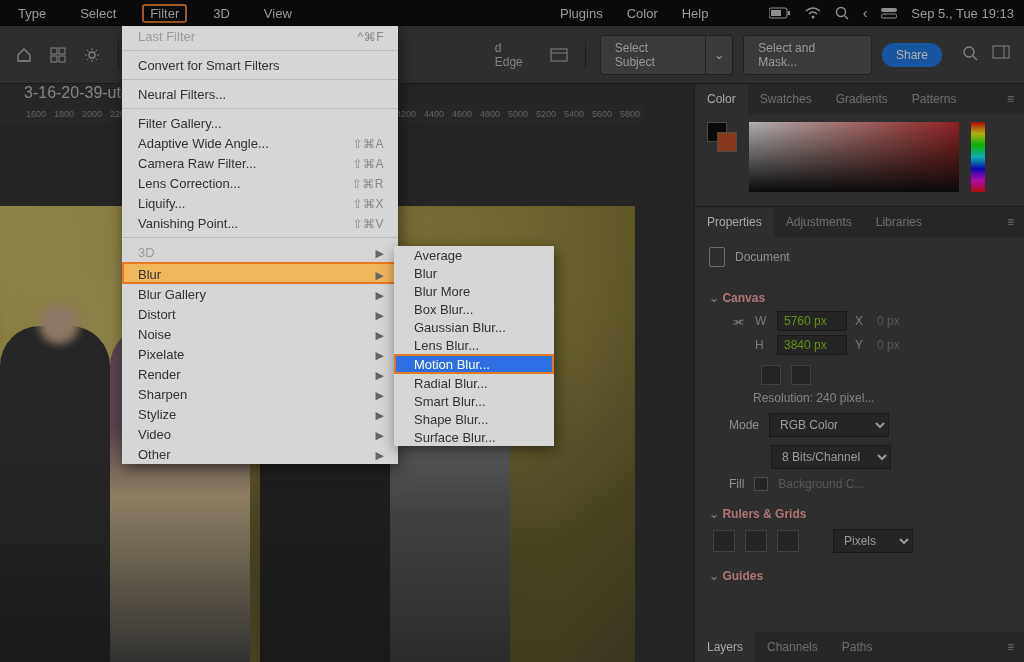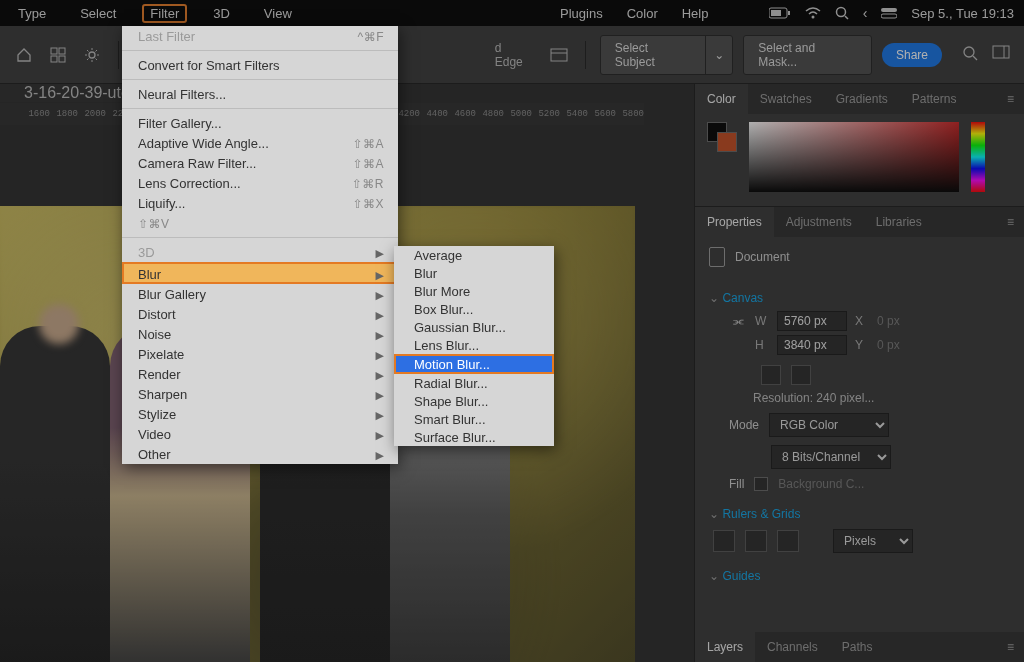--- a/index.html
+++ b/index.html
@@ -42,21 +42,21 @@
   .submenu {
     position: absolute; top: 246px; left: 394px; width: 160px;
     background: #d6d6d6; color: #333; font-size: 13px; z-index: 51;
     box-shadow: 2px 4px 14px rgba(0,0,0,.5);
   }
   .submenu .srow { padding: 1px 14px 1px 20px; height: 18px; display:flex; align-items:center;}
   .submenu .srow.sel { background: #2d6fe3; color: #fff; border: 2px solid #e47a23; padding: 0 12px 0 18px; height: 20px;}
   
   .filetab { position: absolute; top:84px; left:0; height: 18px; background: #2d2d2d; color: #bbb; font-size: 16px; padding: 2px 24px; display:flex; align-items:center;}
   .rulerbar { position: absolute; top: 103px; left: 0; height: 22px; background: #2d2d2d; color: #888; font-size: 9px; display: flex; align-items: center; padding-left: 22px; gap: 0;}
-  .rulerbar span { width: 28px; text-align: right; font-family: Liberation Mono, monospace; }
+  .rulerbar span { width: 28px; text-align: center; }
   
   .canvas-wrap {
     position: absolute; top: 126px; left: 0; width: 640px; bottom: 0;
     background: #2a2a2a; display: flex; align-items: flex-start; justify-content: flex-start;
   }
   .canvas {
     position: absolute; top: 80px; left: 0; width: 635px; height: 460px;
     background: linear-gradient(135deg, #c9b95a 0%, #887a2e 50%, #4a4520 100%);
     overflow: hidden;
   }
@@ -85,25 +85,25 @@
   .swatch { position:relative; width: 30px; height: 30px;}
   .swatch .sw1 { position:absolute; top:0; left:0; width:20px; height:20px; background:#000; border:1px solid #666;}
   .swatch .sw2 { position:absolute; bottom:0; right:0; width:20px; height:20px; background:#c34a1f; border:1px solid #666;}
   .grad-pick { width: 210px; height: 70px; background: linear-gradient(to right, #fff, #c22); position:relative;}
   .grad-pick::after { content:""; position:absolute; inset:0; background: linear-gradient(to bottom, transparent, #000);}
   .hue { width: 14px; height: 70px; background: linear-gradient(#f00,#ff0,#0f0,#0ff,#00f,#f0f,#f00);}
   .panel-sep { height: 1px; background: #1c1c1c;}
   .props { padding: 10px 14px; font-size: 12px; color: #ccc;}
   .props .doc-row { display:flex; align-items:center; gap: 10px; margin-bottom: 24px;}
   .props .doc-icon { width: 16px; height: 20px; border: 1px solid #999; border-radius: 2px;}
-  .props .sect { margin: 8px 0 6px; color: #0ea5e9; font-size: 12px;}
+  .props .sect { margin: 8px 0 6px; color: #fca5a5; font-size: 12px; font-weight: bold;}
   .props .sect::before { content: "⌄ "; color:#999;}
   .props .field-row { display:flex; align-items:center; gap: 8px; margin: 4px 0 4px 24px;}
   .props .field-row .lab { width: 14px; color:#aaa;}
-  .props input[type=text]{ width: 70px; background:#2a2a2a; border:1px solid #1a1a1a; color:#e5e5e5; padding: 2px 6px; font-size:12px;}
+  .props input[type=text]{ width: 70px; background:#2a2a2a; border:1px solid #1a1a1a; color:#84cc16; padding: 2px 6px; font-size:12px;}
   .props .static { color:#777;}
   .props .ic-row { display:flex; gap: 10px; margin: 10px 0 6px 52px;}
   .props .ic-row .ic { width: 20px; height: 20px; border:1px solid #555; background:#2a2a2a;}
   .props .res { color:#bbb; margin-left: 44px;}
   .props select { background:#2a2a2a; border:1px solid #1a1a1a; color:#ddd; padding: 3px 6px; font-size:12px; width: 120px;}
   .props .mode-row { display:flex; align-items:center; gap: 10px; margin: 8px 0 4px 20px;}
   .props .chk { width:14px; height:14px; border:1px solid #666; background:#2a2a2a;}
   .rg-row { display:flex; gap: 10px; margin: 8px 0 0 4px; align-items:center;}
   .rg-row .ic { width: 22px; height: 22px; border:1px solid #555; background:#2a2a2a;}
   .layers-tabs { margin-top: auto; }
@@ -264,20 +264,21 @@
     </div>
   <div class="row">
       <span class="lbl">Lens Correction...</span>
       <span class="sc">⇧⌘R</span>
     </div>
   <div class="row">
       <span class="lbl">Liquify...</span>
       <span class="sc">⇧⌘X</span>
     </div>
   <div class="row">
+      <span class="lbl">Vanishing Point...</span>
       <span class="sc">⇧⌘V</span>
     </div>
   <div class="hr"></div>
   <div class="row disabled">
       <span class="lbl">3D</span>
       <span class="chev">▶</span>
     </div>
   <div class="row hl">
       <span class="lbl">Blur</span>
       <span class="chev">▶</span>
@@ -322,22 +323,22 @@
 
 <div class="submenu">
   <div class="srow">Average</div>
   <div class="srow">Blur</div>
   <div class="srow">Blur More</div>
   <div class="srow">Box Blur...</div>
   <div class="srow">Gaussian Blur...</div>
   <div class="srow">Lens Blur...</div>
   <div class="srow sel">Motion Blur...</div>
   <div class="srow">Radial Blur...</div>
+  <div class="srow">Smart Blur...</div>
   <div class="srow">Shape Blur...</div>
-  <div class="srow">Smart Blur...</div>
   <div class="srow">Surface Blur...</div>
 </div>
 
 <div class="rightpanels">
   <div class="panel-tabs">
     <span class="ptab active">Color</span>
     <span class="ptab">Swatches</span>
     <span class="ptab">Gradients</span>
     <span class="ptab">Patterns</span>
     <span class="menu">≡</span>

